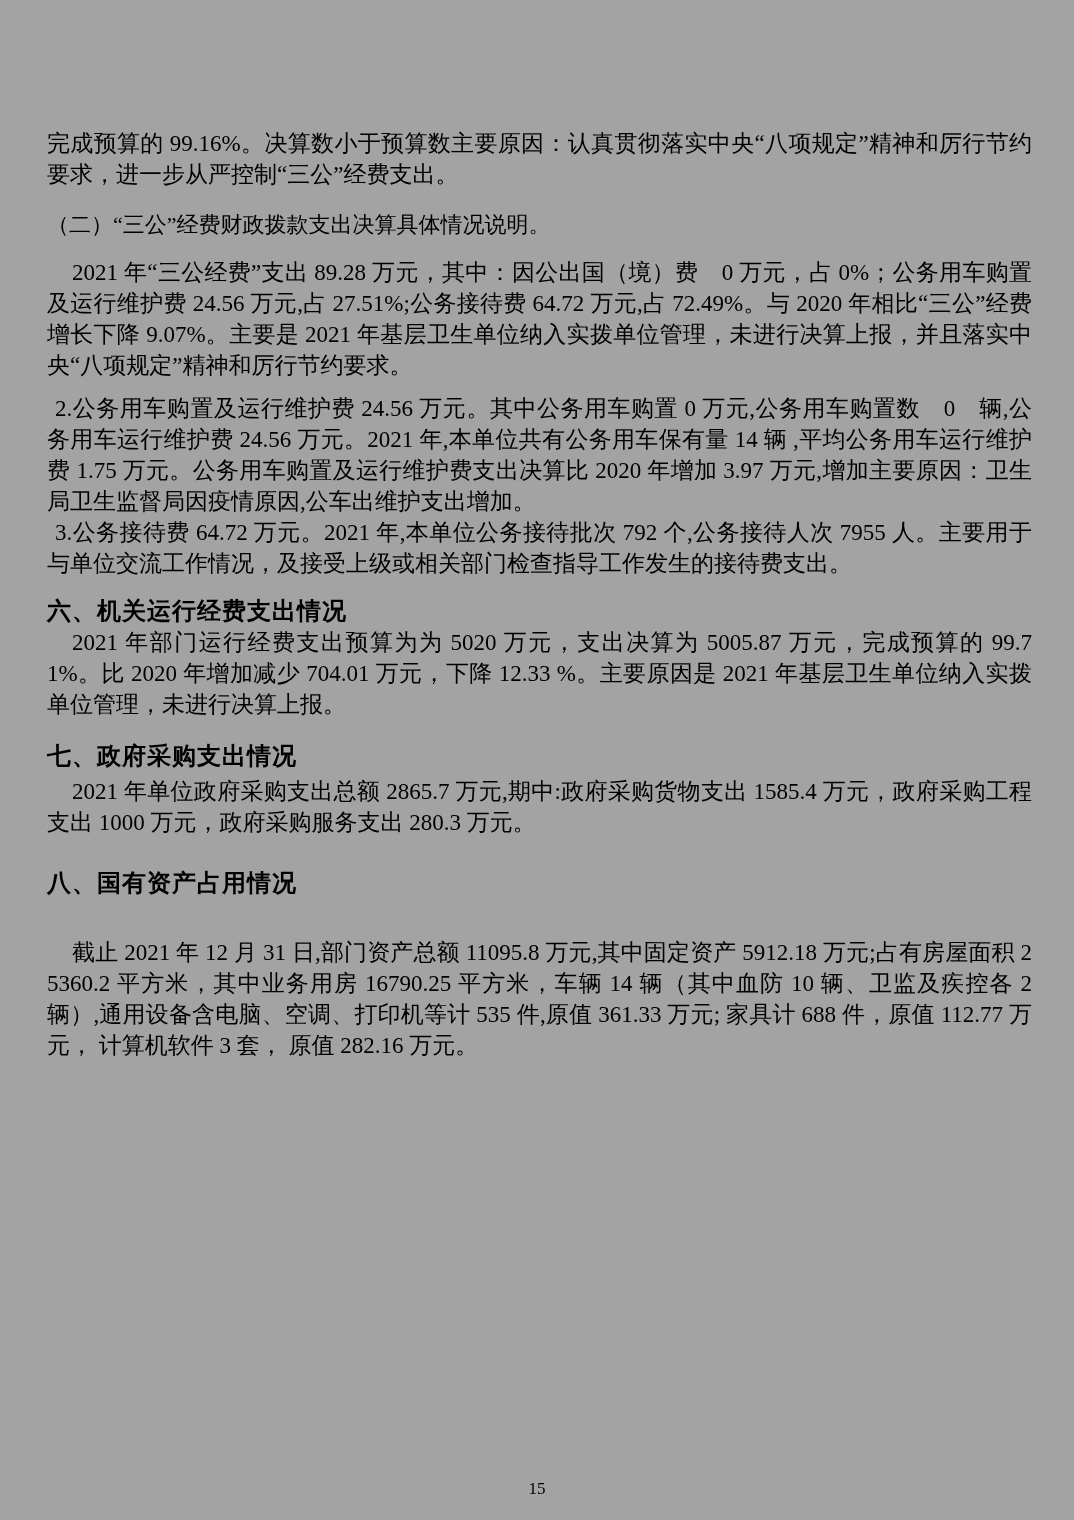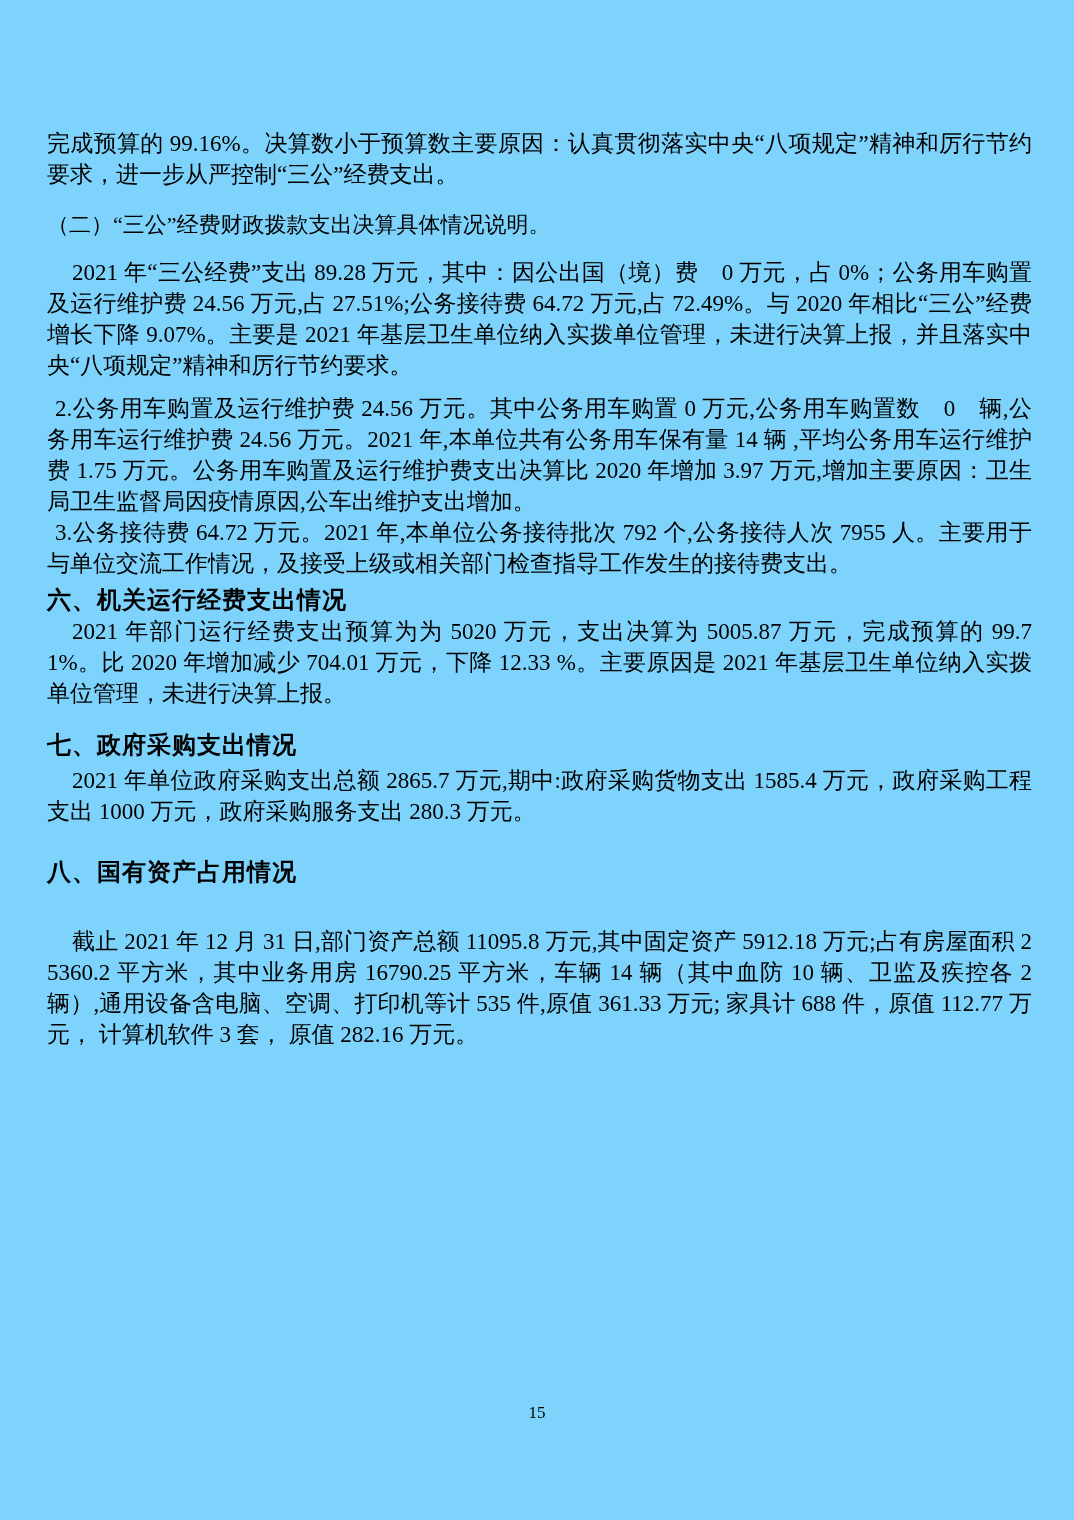--- a/index.html
+++ b/index.html
@@ -4,21 +4,21 @@
 <style>
   html, body {
     margin: 0;
     padding: 0;
     background: #ffffff;
   }
   .page {
     position: relative;
     width: 1074px;
     height: 1520px;
-    background: #7dd3fc;
+    background: #a3a3a3;
     color: #000000;
     font-family: "Liberation Serif", "DejaVu Serif", serif;
     overflow: hidden;
   }
   .content {
     position: absolute;
     left: 47px;
     top: 128px;
     width: 985px;
   }
@@ -46,31 +46,31 @@
     line-height: 31px;
     font-weight: 700;
     text-align: left;
     letter-spacing: 1px;
   }
   
   .mt-b  { margin-top: 14px; }
   .mt-c  { margin-top: 13px; }
   .mt-d  { margin-top: 12px; }
   .mt-e  { margin-top: 0; }
-  .mt-h6 { margin-top: 6px; }
+  .mt-h6 { margin-top: 17px; }
   .mt-f  { }
   .mt-h7 { margin-top: 21px; }
   .mt-g  { margin-top: 4px; }
   .mt-h8 { margin-top: 30px; }
   .mt-h  { margin-top: 38px; }
   .mt-h9 { margin-top: 60px; }
 
   .page-number {
     position: absolute;
-    top: 1402px;
+    top: 1478px;
     left: 0;
     width: 100%;
     text-align: center;
     font-size: 17px;
     line-height: 22px;
     color: #000000;
   }
 </style>
 </head>
 <body>

